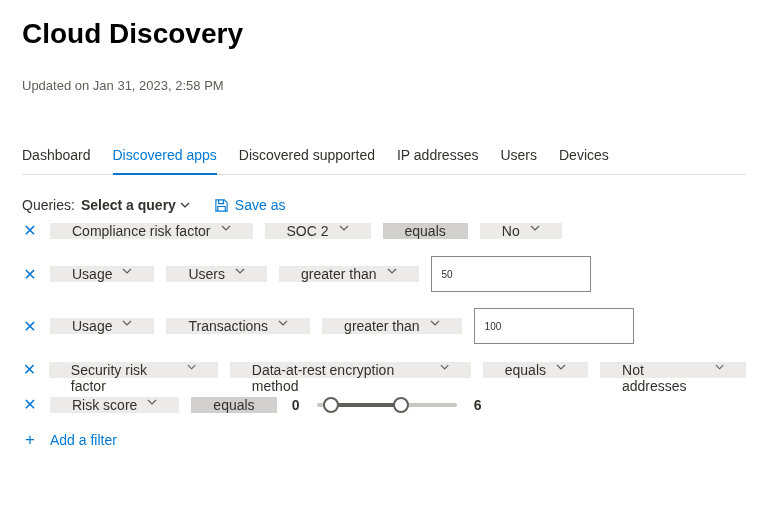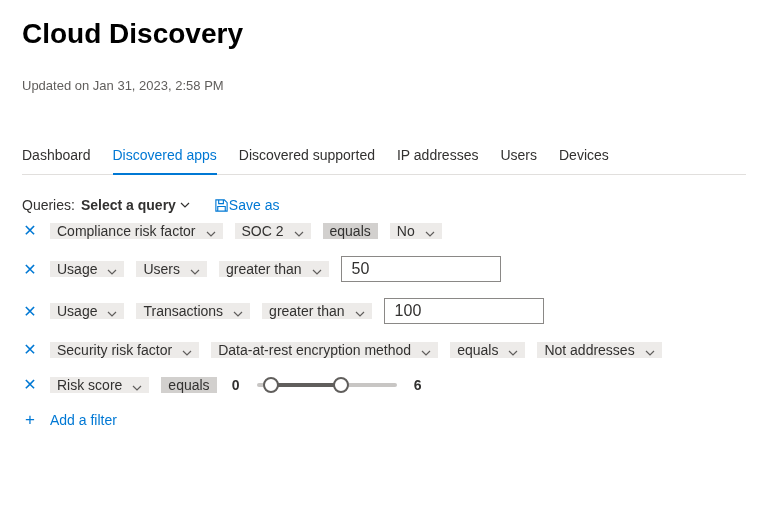--- a/index.html
+++ b/index.html
@@ -17,31 +17,31 @@
   .updated  { font-size: 13px; color: #605e5c; margin-bottom: 8px; }
   .tabs { display: flex; gap: 22px; border-bottom: 1px solid #e1dfdd; margin-bottom: 22px; margin-top: 48px; }
   .tab {
     font-size: 14px; padding: 6px 0 10px; cursor: pointer; color: #323130;
     border-bottom: 2px solid transparent; margin-bottom: -1px;
   }
   .tab.active { border-bottom-color: #0078d4; color: #0078d4; }
   .queries-row { display: flex; align-items: center; gap: 6px; font-size: 14px; margin-bottom: 8px; }
   .queries-row .select-query { font-weight: 700; display: inline-flex; align-items: center; cursor:pointer; }
   .chev { margin-left:4px; }
-  .saveas { display:inline-flex; align-items:center; color:#0078d4; cursor:pointer; margin-left:18px; }
+  .saveas { display:inline-flex; align-items:center; gap:6px; color:#0078d4; cursor:pointer; margin-left:18px; }
   .saveas svg { width:15px; height:15px; }
   .filter-row { display:flex; align-items:center; gap:12px; margin-bottom:16px; }
   .x-btn { color:#0078d4; cursor:pointer; font-size:16px; width:16px; display:flex; align-items:center; justify-content:center; }
   .box {
-    background:#edebe9; height:16px; display:flex; align-items:flex-end;
-    padding:0 7px; font-size:14px; color:#323130; cursor:pointer; gap:10px;
+    background:#edebe9; height:16px; display:flex; align-items:flex-start;
+    padding:0 22px; font-size:14px; color:#323130; cursor:pointer; gap:10px;
   }
   .box.dark { background:#d2d0ce; }
   .input {
-    height:26px; border:1px solid #8a8886; padding:12px 10px; font-size:16px;
+    height:36px; border:1px solid #8a8886; padding:12px 10px; font-size:10px;
     color:#323130; width:160px; outline:none;
   }
   .slider-wrap { display:flex; align-items:center; gap:14px; }
   .slider-val { font-size:14px; font-weight:700; width:14px; text-align:center; }
   .slider { position:relative; width:140px; height:4px; background:#c8c6c4; border-radius:2px; }
   .slider .fill { position:absolute; height:100%; background:#605e5c; }
   .thumb {
     position:absolute; top:50%; width:16px; height:16px; border-radius:50%;
     background:#fff; border:2px solid #605e5c; transform:translate(-50%,-50%); cursor:pointer;
   }

